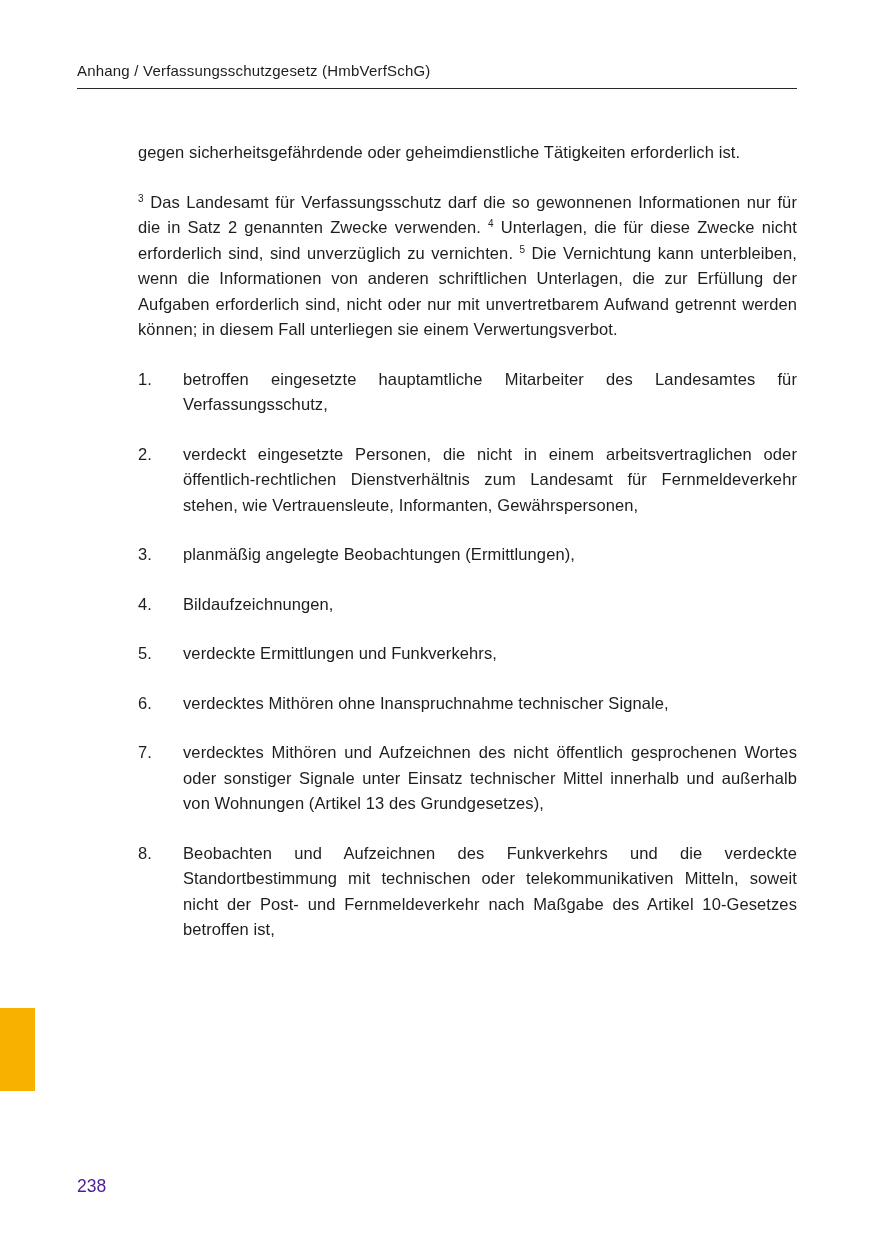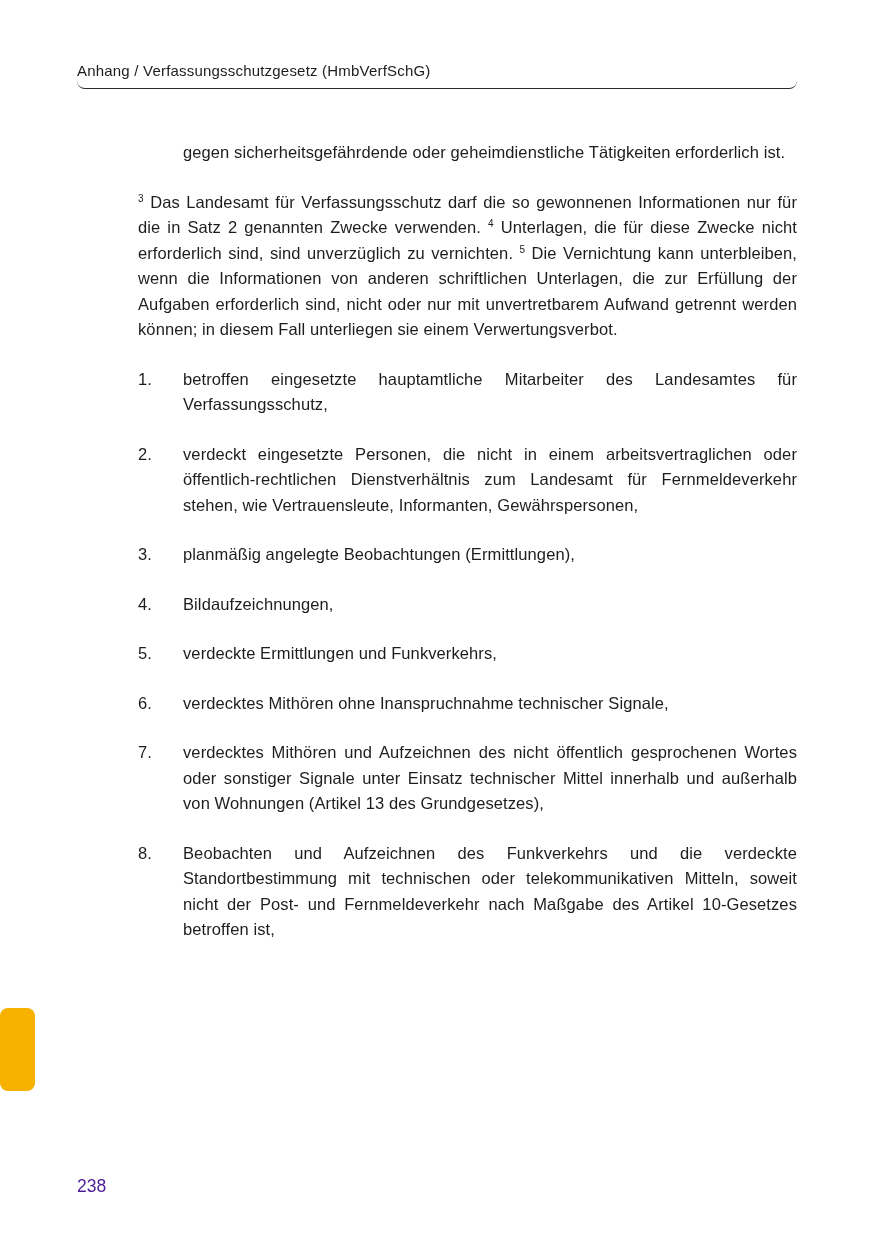--- a/index.html
+++ b/index.html
@@ -1,15 +1,15 @@
 <!DOCTYPE html>
 <html lang="de"><head>
 <meta charset="utf-8">
 <style>
-  * { box-sizing: border-box; border-radius: 8px; }
+  * { box-sizing: border-box; }
   html, body { margin: 0; padding: 0; }
   body {
     width: 875px;
     height: 1241px;
     background: #ffffff;
     font-family: "Liberation Sans", "DejaVu Sans", sans-serif;
     color: #1d1d1b;
     position: relative;
     overflow: hidden;
   }
@@ -37,21 +37,20 @@
     width: 659px;
     font-size: 16.5px;
     line-height: 25.5px;
     letter-spacing: 0.1px;
     text-align: justify;
   }
   .para {
     margin: 0 0 24px 0;
   }
   .hanging {
-    margin-left: 45px;
   }
   sup.fnote {
     font-size: 10px;
     line-height: 0;
     vertical-align: baseline;
     position: relative;
     top: -6px;
   }
   .list { margin: 0; }
   .list-item {

